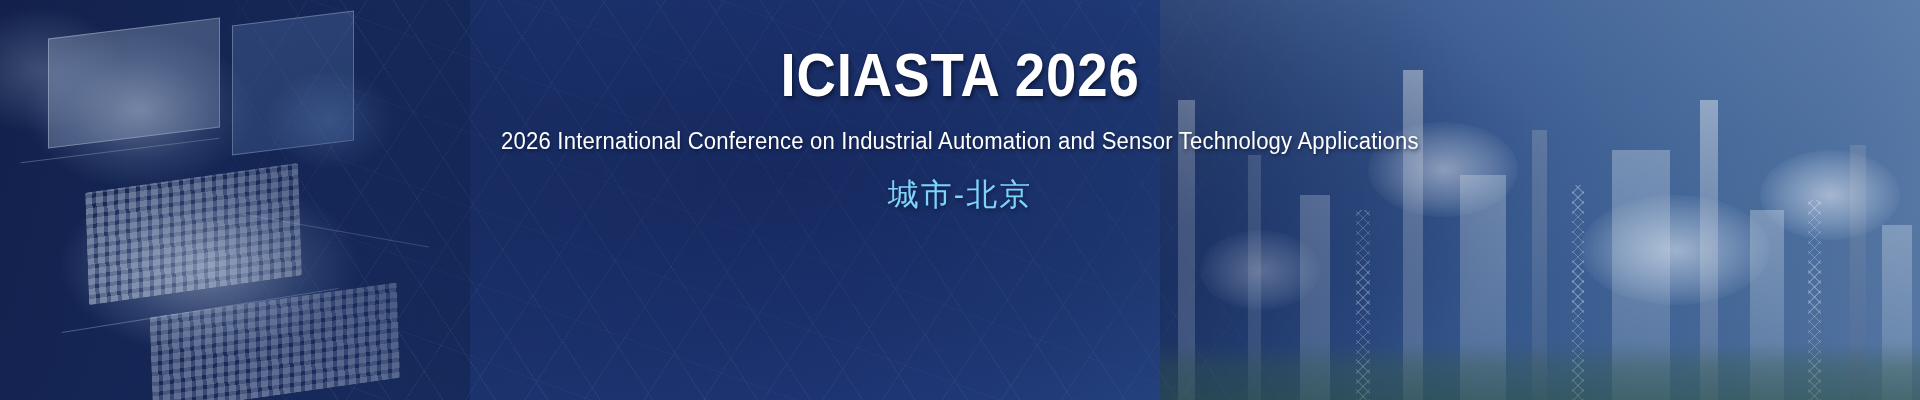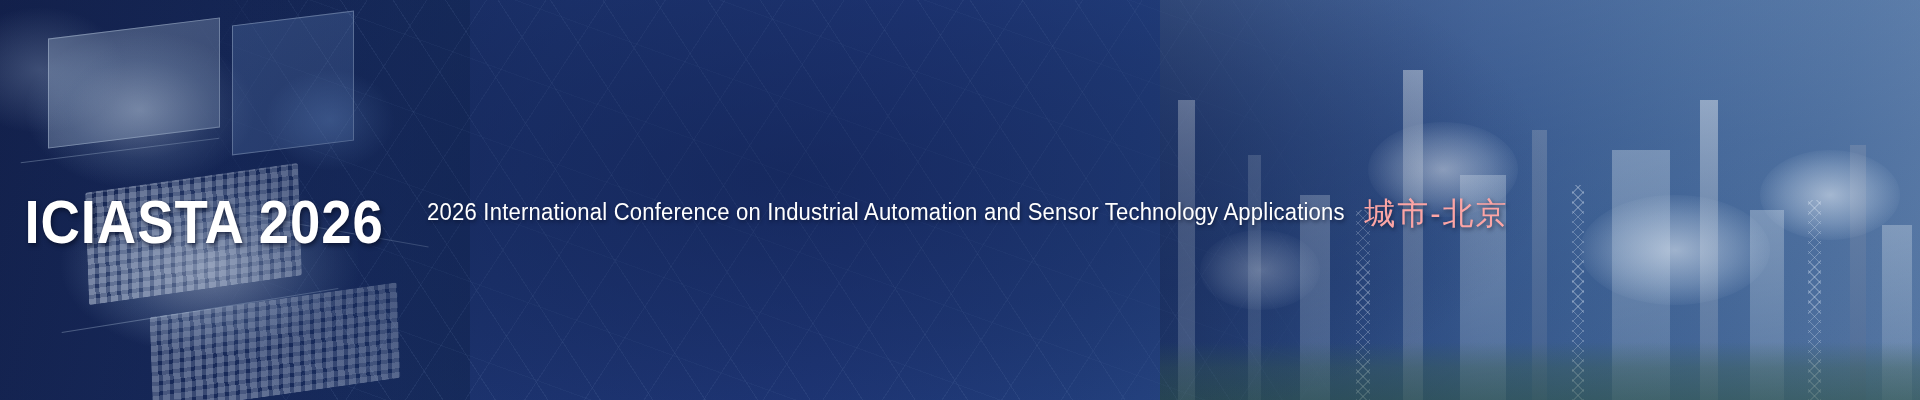--- a/index.html
+++ b/index.html
@@ -131,21 +131,21 @@
     inset: 0;
     background:
       radial-gradient(ellipse 760px 300px at 790px 175px, rgba(15,30,75,.55) 0%, rgba(18,35,82,.34) 55%, rgba(20,40,90,0) 100%);
   }
 
   
   .content {
     position: absolute;
     inset: 0;
     display: flex;
-    flex-direction: row;
+    flex-direction: column;
     align-items: center;
     z-index: 5;
   }
 
   .title-main {
     margin-top: 44px;
     font-size: 62px;
     font-weight: bold;
     line-height: 1;
     color: #ffffff;
@@ -176,21 +176,21 @@
     transform: scaleX(.96);
     text-shadow: 1px 2px 4px rgba(8,16,40,.62);
     white-space: nowrap;
   }
 
   .title-city {
     margin-top: 26px;
     font-size: 31px;
     font-weight: normal;
     line-height: 1;
-    color: #fca5a5;
+    color: #7dd3fc;
     letter-spacing: 2px;
     text-shadow: 1px 2px 4px rgba(8,16,40,.60);
     white-space: nowrap;
   }
 </style>
 </head>
 <body>
 
 <div class="banner">
 

